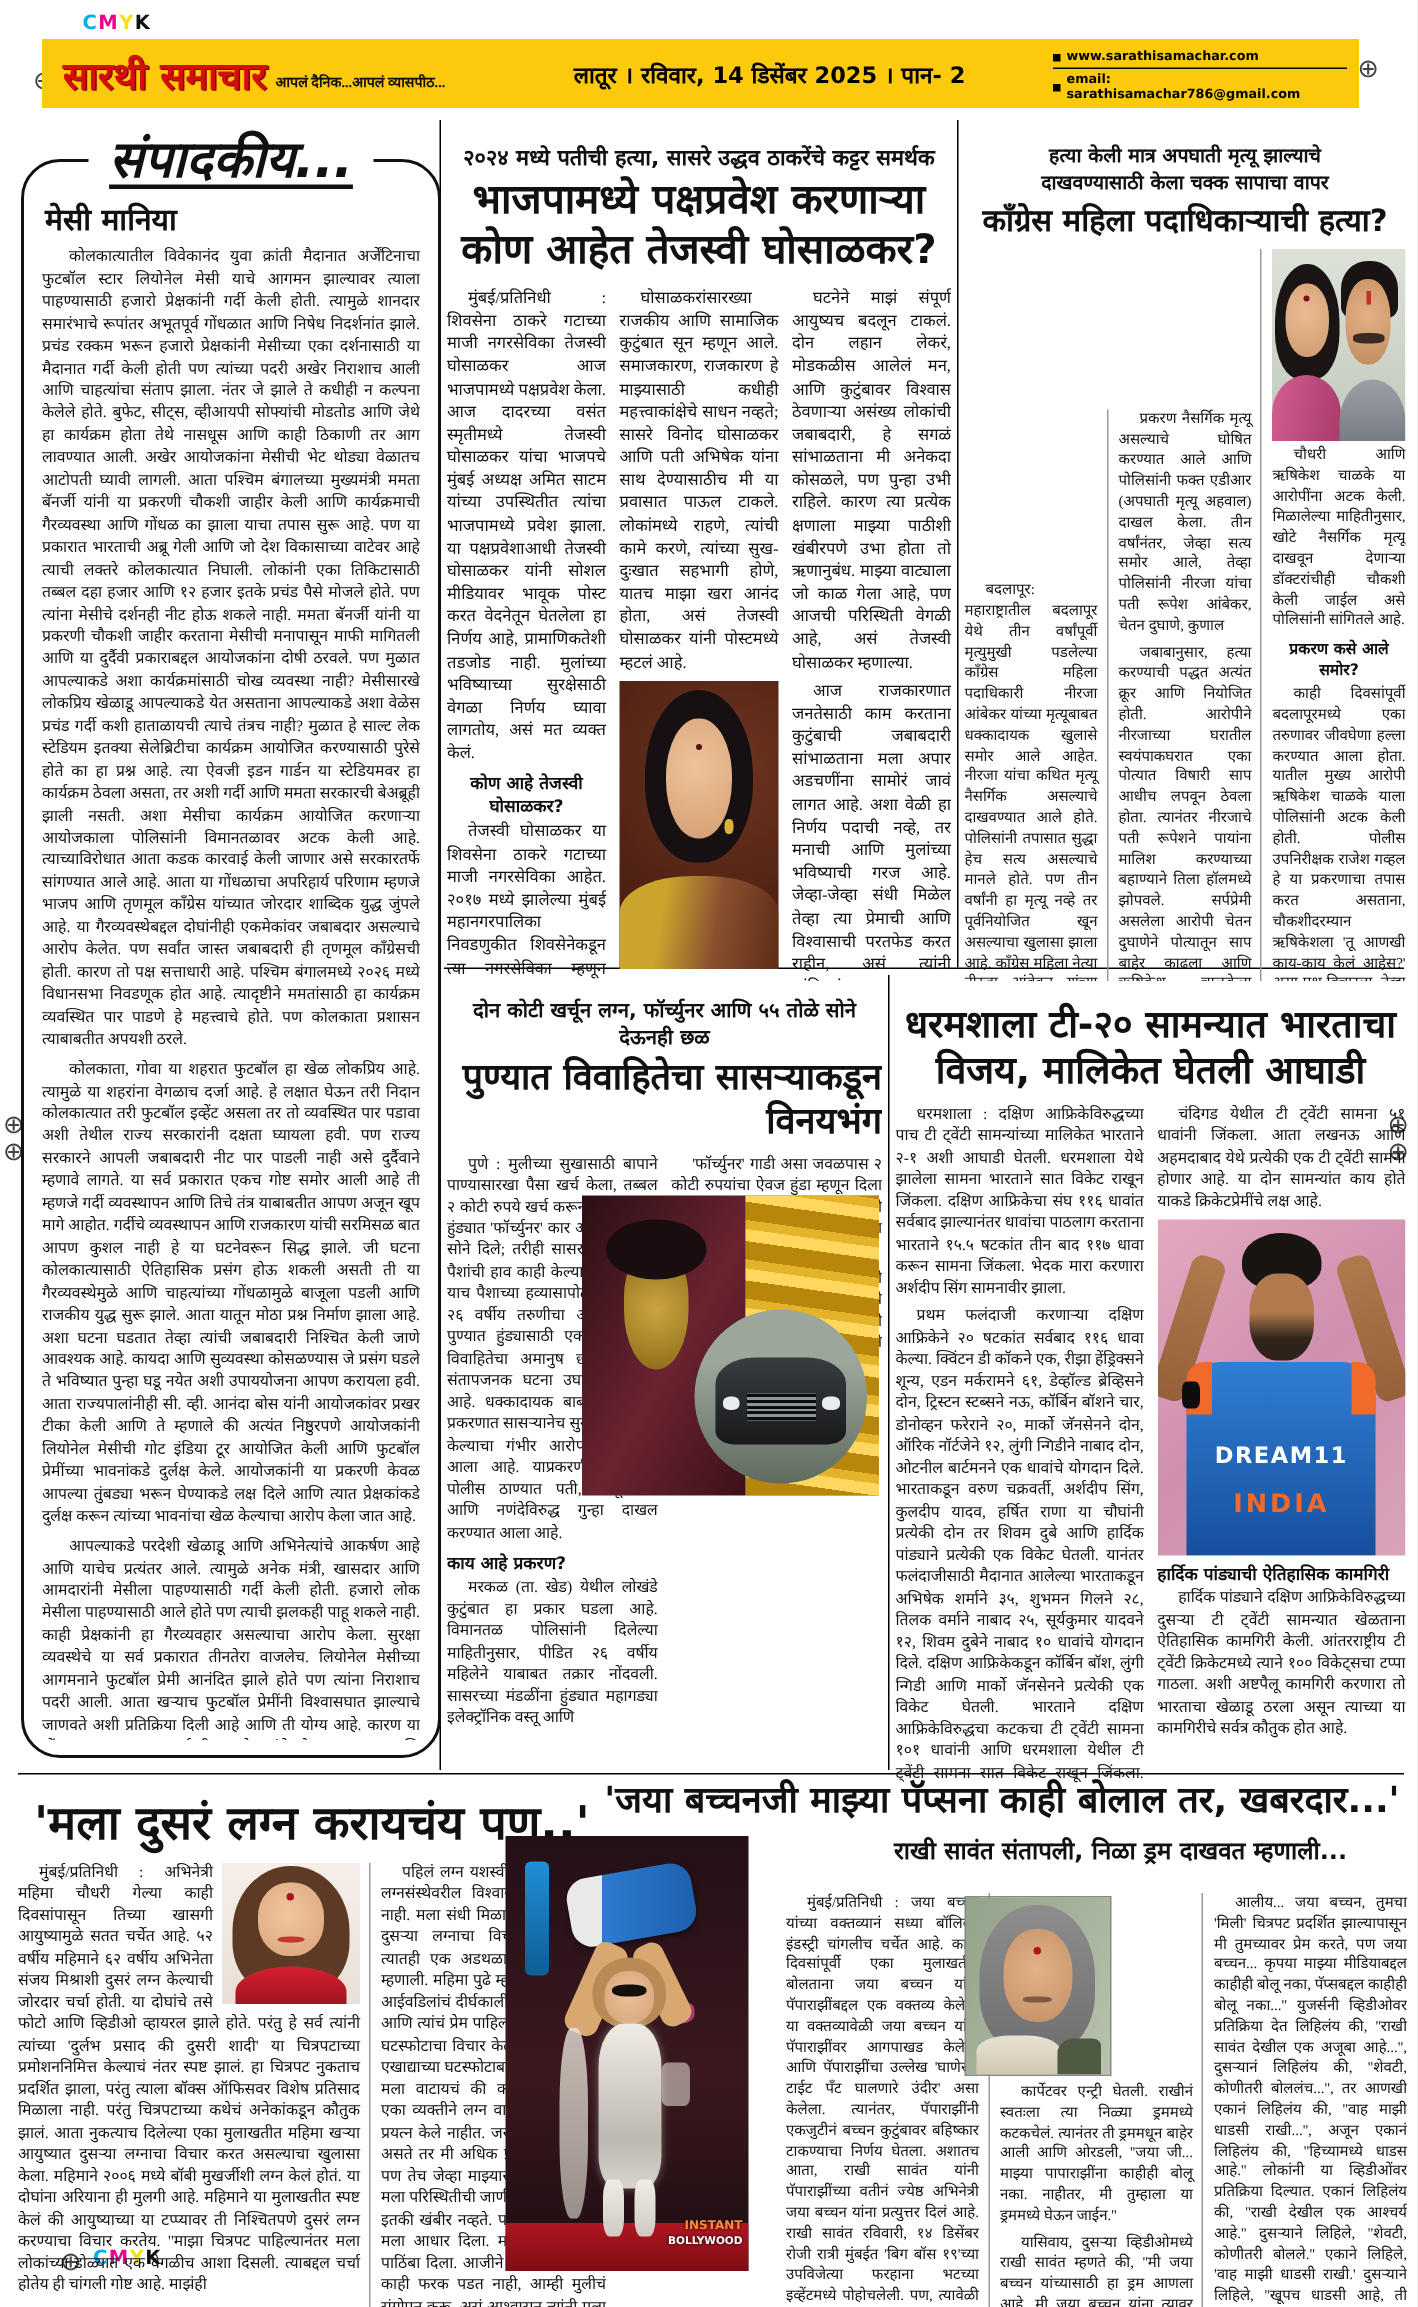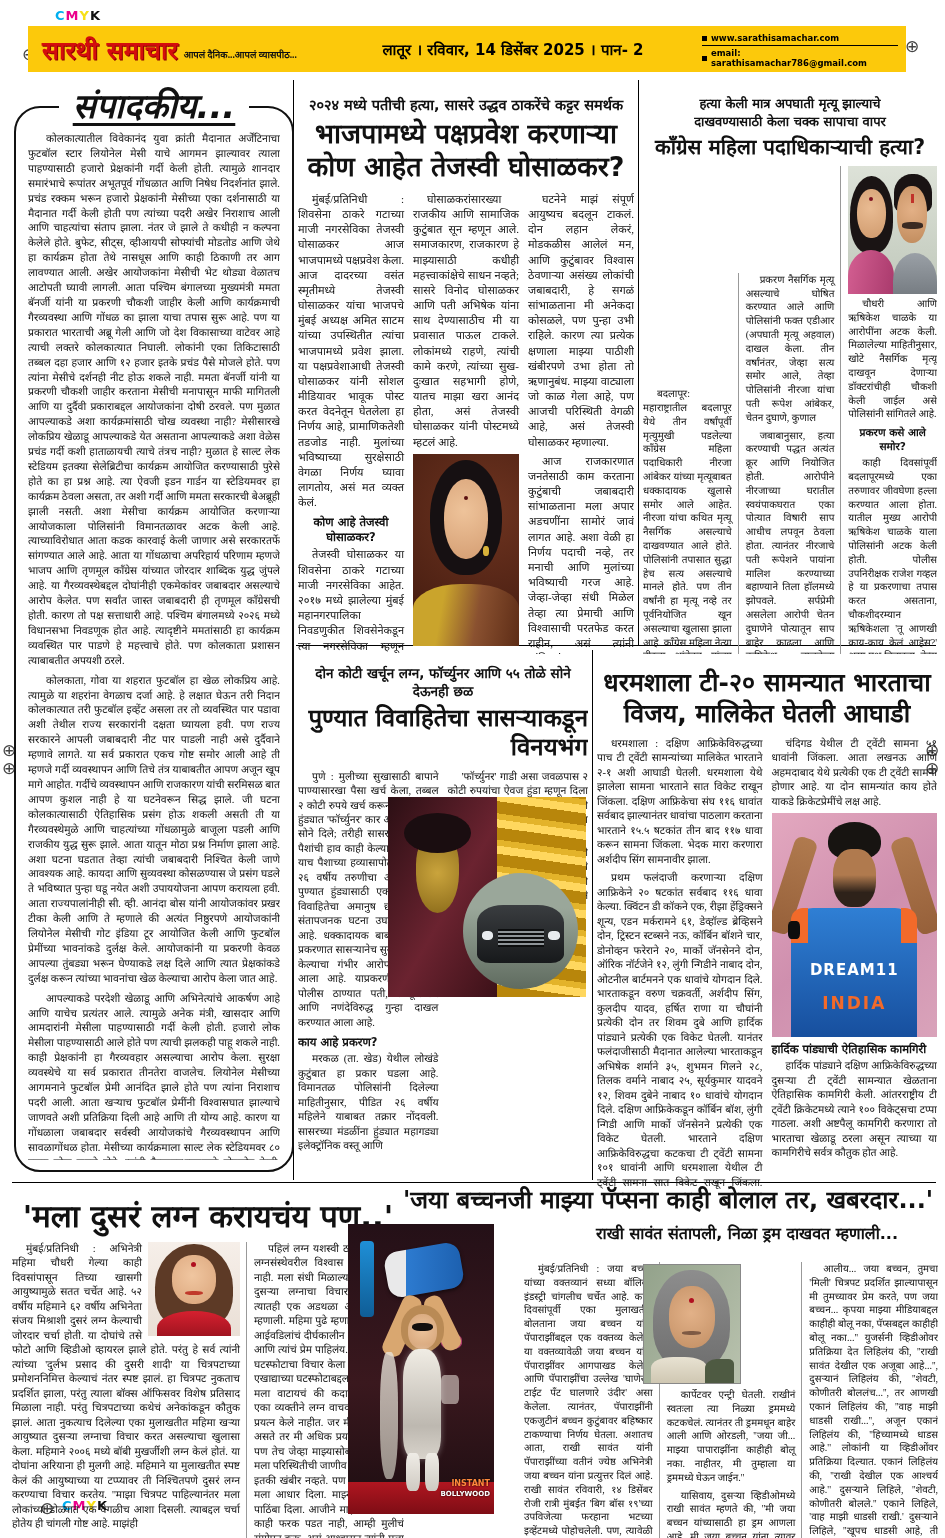--- a/index.html
+++ b/index.html
@@ -80,20 +80,21 @@
 
   <div class="vline" style="left:293px;top:80px;width:1px;height:1100px;"></div>
   <div class="vline" style="left:638px;top:80px;width:1px;height:565px;"></div>
   <div class="vline" style="left:592px;top:650px;width:1px;height:530px;"></div>
   <div class="hline" style="left:296px;top:645px;width:640px;height:1px;"></div>
   <div class="hline" style="left:12px;top:1182px;width:924px;height:1px;"></div>
 
   <div class="edbox">
     <div class="ed-header"><span>संपादकीय...</span></div>
     <div class="ed-inner">
+      <div class="ed-title">मेसी मानिया</div>
       <p>कोलकात्यातील विवेकानंद युवा क्रांती मैदानात अर्जेंटिनाचा फुटबॉल स्टार लियोनेल मेसी याचे आगमन झाल्यावर त्याला पाहण्यासाठी हजारो प्रेक्षकांनी गर्दी केली होती. त्यामुळे शानदार समारंभाचे रूपांतर अभूतपूर्व गोंधळात आणि निषेध निदर्शनांत झाले. प्रचंड रक्कम भरून हजारो प्रेक्षकांनी मेसीच्या एका दर्शनासाठी या मैदानात गर्दी केली होती पण त्यांच्या पदरी अखेर निराशाच आली आणि चाहत्यांचा संताप झाला. नंतर जे झाले ते कधीही न कल्पना केलेले होते. बुफेट, सीट्स, व्हीआयपी सोफ्यांची मोडतोड आणि जेथे हा कार्यक्रम होता तेथे नासधूस आणि काही ठिकाणी तर आग लावण्यात आली. अखेर आयोजकांना मेसीची भेट थोड्या वेळातच आटोपती घ्यावी लागली. आता पश्चिम बंगालच्या मुख्यमंत्री ममता बॅनर्जी यांनी या प्रकरणी चौकशी जाहीर केली आणि कार्यक्रमाची गैरव्यवस्था आणि गोंधळ का झाला याचा तपास सुरू आहे. पण या प्रकारात भारताची अब्रू गेली आणि जो देश विकासाच्या वाटेवर आहे त्याची लक्तरे कोलकात्यात निघाली. लोकांनी एका तिकिटासाठी तब्बल दहा हजार आणि १२ हजार इतके प्रचंड पैसे मोजले होते. पण त्यांना मेसीचे दर्शनही नीट होऊ शकले नाही. ममता बॅनर्जी यांनी या प्रकरणी चौकशी जाहीर करताना मेसीची मनापासून माफी मागितली आणि या दुर्दैवी प्रकाराबद्दल आयोजकांना दोषी ठरवले. पण मुळात आपल्याकडे अशा कार्यक्रमांसाठी चोख व्यवस्था नाही? मेसीसारखे लोकप्रिय खेळाडू आपल्याकडे येत असताना आपल्याकडे अशा वेळेस प्रचंड गर्दी कशी हाताळायची त्याचे तंत्रच नाही? मुळात हे साल्ट लेक स्टेडियम इतक्या सेलेब्रिटीचा कार्यक्रम आयोजित करण्यासाठी पुरेसे होते का हा प्रश्न आहे. त्या ऐवजी इडन गार्डन या स्टेडियमवर हा कार्यक्रम ठेवला असता, तर अशी गर्दी आणि ममता सरकारची बेअब्रूही झाली नसती. अशा मेसीचा कार्यक्रम आयोजित करणाऱ्या आयोजकाला पोलिसांनी विमानतळावर अटक केली आहे. त्याच्याविरोधात आता कडक कारवाई केली जाणार असे सरकारतर्फे सांगण्यात आले आहे. आता या गोंधळाचा अपरिहार्य परिणाम म्हणजे भाजप आणि तृणमूल काँग्रेस यांच्यात जोरदार शाब्दिक युद्ध जुंपले आहे. या गैरव्यवस्थेबद्दल दोघांनीही एकमेकांवर जबाबदार असल्याचे आरोप केलेत. पण सर्वांत जास्त जबाबदारी ही तृणमूल काँग्रेसची होती. कारण तो पक्ष सत्ताधारी आहे. पश्चिम बंगालमध्ये २०२६ मध्ये विधानसभा निवडणूक होत आहे. त्यादृष्टीने ममतांसाठी हा कार्यक्रम व्यवस्थित पार पाडणे हे महत्त्वाचे होते. पण कोलकाता प्रशासन त्याबाबतीत अपयशी ठरले.</p>
       <p>कोलकाता, गोवा या शहरात फुटबॉल हा खेळ लोकप्रिय आहे. त्यामुळे या शहरांना वेगळाच दर्जा आहे. हे लक्षात घेऊन तरी निदान कोलकात्यात तरी फुटबॉल इव्हेंट असला तर तो व्यवस्थित पार पडावा अशी तेथील राज्य सरकारांनी दक्षता घ्यायला हवी. पण राज्य सरकारने आपली जबाबदारी नीट पार पाडली नाही असे दुर्दैवाने म्हणावे लागते. या सर्व प्रकारात एकच गोष्ट समोर आली आहे ती म्हणजे गर्दी व्यवस्थापन आणि तिचे तंत्र याबाबतीत आपण अजून खूप मागे आहोत. गर्दीचे व्यवस्थापन आणि राजकारण यांची सरमिसळ बात आपण कुशल नाही हे या घटनेवरून सिद्ध झाले. जी घटना कोलकात्यासाठी ऐतिहासिक प्रसंग होऊ शकली असती ती या गैरव्यवस्थेमुळे आणि चाहत्यांच्या गोंधळामुळे बाजूला पडली आणि राजकीय युद्ध सुरू झाले. आता यातून मोठा प्रश्न निर्माण झाला आहे. अशा घटना घडतात तेव्हा त्यांची जबाबदारी निश्चित केली जाणे आवश्यक आहे. कायदा आणि सुव्यवस्था कोसळण्यास जे प्रसंग घडले ते भविष्यात पुन्हा घडू नयेत अशी उपाययोजना आपण करायला हवी. आता राज्यपालांनीही सी. व्ही. आनंदा बोस यांनी आयोजकांवर प्रखर टीका केली आणि ते म्हणाले की अत्यंत निष्ठुरपणे आयोजकांनी लियोनेल मेसीची गोट इंडिया टूर आयोजित केली आणि फुटबॉल प्रेमींच्या भावनांकडे दुर्लक्ष केले. आयोजकांनी या प्रकरणी केवळ आपल्या तुंबड्या भरून घेण्याकडे लक्ष दिले आणि त्यात प्रेक्षकांकडे दुर्लक्ष करून त्यांच्या भावनांचा खेळ केल्याचा आरोप केला जात आहे.</p>
       <p>आपल्याकडे परदेशी खेळाडू आणि अभिनेत्यांचे आकर्षण आहे आणि याचेच प्रत्यंतर आले. त्यामुळे अनेक मंत्री, खासदार आणि आमदारांनी मेसीला पाहण्यासाठी गर्दी केली होती. हजारो लोक मेसीला पाहण्यासाठी आले होते पण त्याची झलकही पाहू शकले नाही. काही प्रेक्षकांनी हा गैरव्यवहार असल्याचा आरोप केला. सुरक्षा व्यवस्थेचे या सर्व प्रकारात तीनतेरा वाजलेच. लियोनेल मेसीच्या आगमनाने फुटबॉल प्रेमी आनंदित झाले होते पण त्यांना निराशाच पदरी आली. आता खऱ्याच फुटबॉल प्रेमींनी विश्वासघात झाल्याचे जाणवते अशी प्रतिक्रिया दिली आहे आणि ती योग्य आहे. कारण या गोंधळाला जबाबदार सर्वस्वी आयोजकांचे गैरव्यवस्थापन आणि सावळागोंधळ होता. मेसीच्या कार्यक्रमाला साल्ट लेक स्टेडियमवर ८० हजार लोक जमले होते. त्यांनी गैरव्यवस्थापनामुळे तोडफोड केली. कोलकाता म्हणजे सिटी ऑफ जॉय म्हटले जाते, पण ८० हजार प्रेक्षकांसाठी सिटी ऑफ डिसॅस्टर ठरले. फुटबॉल चाहत्यांसाठी ही सायंकाळ म्हणजे मोडतोडीचा कार्यक्रम ठरला. साल्ट लेक स्टेडियमवरील आसनव्यवस्था मोडीत काढण्यात आली. चाहत्यांचा अमूल्य वेळ आणि अफाट पैसा यात वाया गेला आणि त्याची आयोजकांना ना खंत ना खेद. त्यामुळे असे प्रकार होऊ नयेत असे वाटत असेल तर आयोजकांनी अतिदक्षता घेतली पाहिजे. बहिष्कार हा उपाय नाही पण लोकांनीही अशा कार्यक्रमांना जाण्यापूर्वी हजारवेळा विचार केला पाहिजे. मेसीचे दर्शन दुर्मीळ पण जेव्हा घडतो तो प्रसंग आयुष्यातला यादगार प्रसंग बनला पाहिजे. मेसी मानिया हे सांगतो, की कोलकात्यात मेसीचे दर्शन ज्यांना घडले नाही, त्यांना पैसे मोजूनही काहीच पदरी पडले नाही. कोलकात्यातील लोक निश्चितच असे कमनशिबी नाहीत.</p>
     </div>
   </div>
 
   <div class="article" style="left:298px;top:82px;width:336px;height:560px;">
     <div class="kicker" style="font-size:14.5px;">२०२४ मध्ये पतीची हत्या, सासरे उद्धव ठाकरेंचे कट्टर समर्थक</div>
     <div class="headline" style="font-size:27px;margin:4px 0 8px;">भाजपामध्ये पक्षप्रवेश करणाऱ्या कोण आहेत तेजस्वी घोसाळकर?</div>
     <div class="body-flex" style="gap:9px;">
@@ -219,21 +220,21 @@
           <div style="left:10%;bottom:0;width:80%;height:26%;background:linear-gradient(#d6202f,#a01420);border-radius:50% 50% 0 0/70% 70% 0 0;"></div>
         </div>
         <p>मुंबई/प्रतिनिधी : अभिनेत्री महिमा चौधरी गेल्या काही दिवसांपासून तिच्या खासगी आयुष्यामुळे सतत चर्चेत आहे. ५२ वर्षीय महिमाने ६२ वर्षीय अभिनेता संजय मिश्राशी दुसरं लग्न केल्याची जोरदार चर्चा होती. या दोघांचे तसे फोटो आणि व्हिडीओ व्हायरल झाले होते. परंतु हे सर्व त्यांनी त्यांच्या 'दुर्लभ प्रसाद की दुसरी शादी' या चित्रपटाच्या प्रमोशननिमित्त केल्याचं नंतर स्पष्ट झालं. हा चित्रपट नुकताच प्रदर्शित झाला, परंतु त्याला बॉक्स ऑफिसवर विशेष प्रतिसाद मिळाला नाही. परंतु चित्रपटाच्या कथेचं अनेकांकडून कौतुक झालं. आता नुकत्याच दिलेल्या एका मुलाखतीत महिमा खऱ्या आयुष्यात दुसऱ्या लग्नाचा विचार करत असल्याचा खुलासा केला. महिमाने २००६ मध्ये बॉबी मुखर्जीशी लग्न केलं होतं. या दोघांना अरियाना ही मुलगी आहे. महिमाने या मुलाखतीत स्पष्ट केलं की आयुष्याच्या या टप्प्यावर ती निश्चितपणे दुसरं लग्न करण्याचा विचार करतेय. ''माझा चित्रपट पाहिल्यानंतर मला लोकांच्या डोळ्यात एक वेगळीच आशा दिसली. त्याबद्दल चर्चा होतेय ही चांगली गोष्ट आहे. माझंही</p>
       </div>
       <div class="col rule-col">
         <p>पहिलं लग्न यशस्वी ठरलं नाही. परंतु लग्नसंस्थेवरील विश्वास मी गमावलेला नाही. मला संधी मिळाल्यास मी नक्कीच दुसऱ्या लग्नाचा विचार करेन. परंतु त्यातही एक अडथळा आहे'', असं ती म्हणाली. महिमा पुढे म्हणाली, ''मी माझ्या आईवडिलांचं दीर्घकालीन वैवाहिक जीवन आणि त्यांचं प्रेम पाहिलंय. त्यामुळे कधीच घटस्फोटाचा विचार केला नाही. जेव्हा मी एखाद्याच्या घटस्फोटाबद्दल ऐकायची तेव्हा मला वाटायचं की कदाचित दोघांपैकी एका व्यक्तीने लग्न वाचवण्यासाठी पुरेसे प्रयत्न केले नाहीत. जर मी त्यांच्या जागी असते तर मी अधिक प्रयत्न केले असते, पण तेच जेव्हा माझ्यासोबत घडलं, तेव्हा मला परिस्थितीची जाणीव झाली. मी तेव्हा इतकी खंबीर नव्हते. पण माझ्या कुटुंबाने मला आधार दिला. माझ्या आईने मला पाठिंबा दिला. आजीने माझी साथ दिली. काही फरक पडत नाही, आम्ही मुलीचं संगोपन करू, असं आश्वासन त्यांनी मला दिलं. दुसऱ्या लग्नाबाबत विचार करताना माझ्यासमोर एक मोठी अडचण उभी राहते. माझा अद्याप घटस्फोट झालेला नाही.</p>
       </div>
     </div>
   </div>
 
-  <div class="ph" style="position:absolute;left:348px;top:1224px;width:146px;height:290px;background:linear-gradient(#241017,#3a181e 55%,#1c0d11);">
+  <div class="ph" style="position:absolute;left:337px;top:1224px;width:162px;height:290px;background:linear-gradient(#241017,#3a181e 55%,#1c0d11);">
     <div style="left:0;bottom:0;width:100%;height:11%;background:linear-gradient(#b01620,#7e0d15);"></div>
     <div style="left:8%;top:6%;width:10%;height:26%;background:linear-gradient(#1f8fd6,#0f5d96);border-radius:4px;"></div>
     <div style="left:64%;top:38%;width:14%;height:5%;background:#e14c8e;border-radius:40%;opacity:.7;"></div>
     <div style="left:64%;top:52%;width:12%;height:10%;background:#efe7df;border-radius:20%;opacity:.55;"></div>
     <div style="left:26%;top:8%;width:52%;height:16%;background:linear-gradient(100deg,#e9e9ea 0 28%,#2d7bd0 28%,#1c5fae);border-radius:14px;transform:rotate(-10deg);box-shadow:0 2px 4px rgba(0,0,0,.5);"></div>
     <div style="left:30%;top:24%;width:14%;height:22%;background:#d9a770;border-radius:8px;transform:rotate(24deg);"></div>
     <div style="left:58%;top:24%;width:13%;height:20%;background:#d9a770;border-radius:8px;transform:rotate(-26deg);"></div>
     <div style="left:36%;top:28%;width:30%;height:16%;background:#b98a55;border-radius:50% 50% 46% 46%;"></div>
     <div style="left:41%;top:31%;width:20%;height:12%;background:radial-gradient(circle at 50% 45%,#ecc39b,#d2a074);border-radius:46%;"></div>
     <div style="left:44%;top:34%;width:14%;height:3%;background:#14100e;border-radius:40%;"></div>

